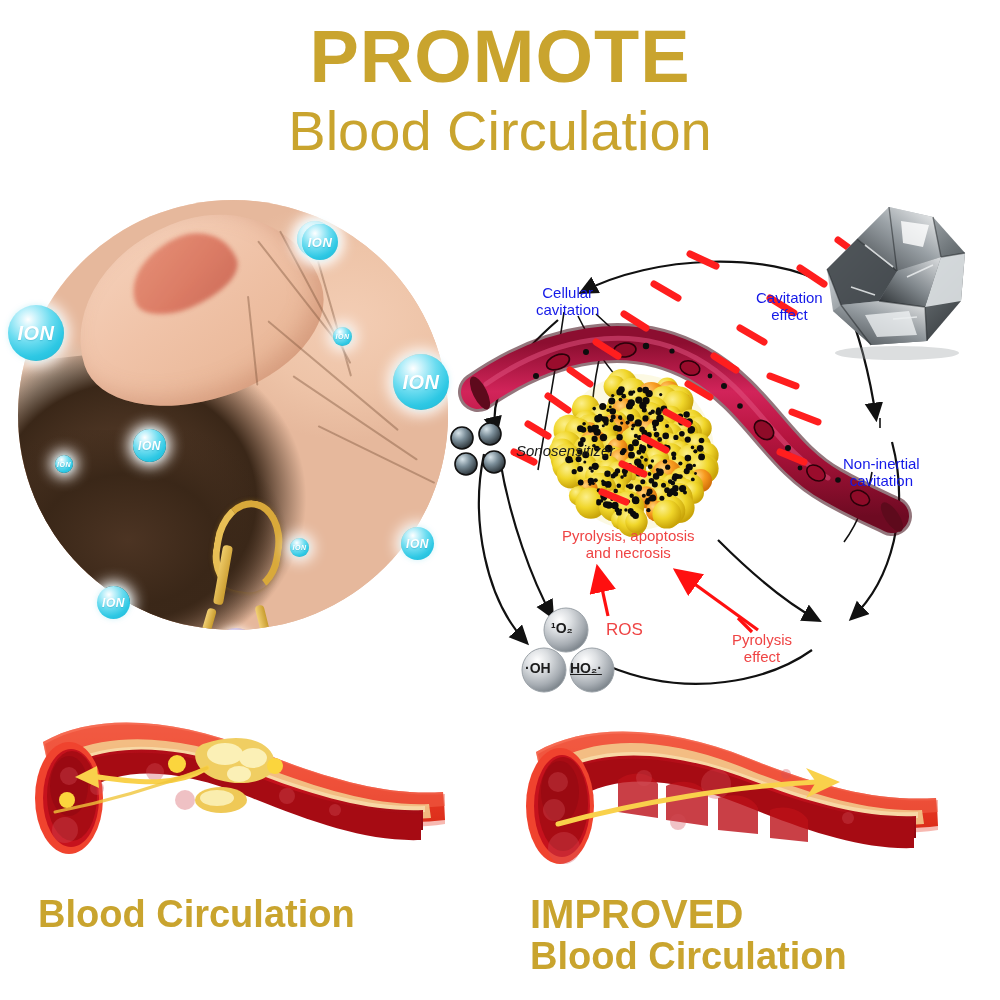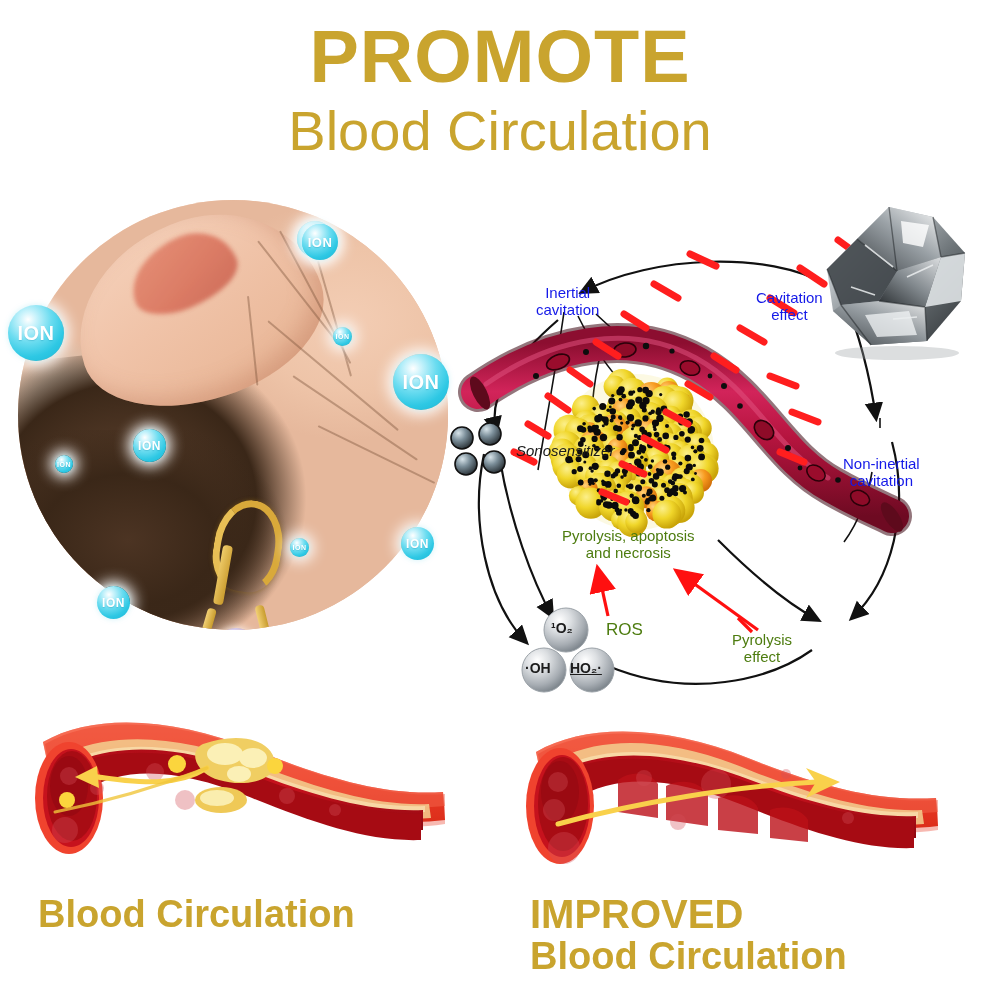--- a/index.html
+++ b/index.html
@@ -101,32 +101,32 @@
   }
 
   
   .ion{
     position:absolute;border-radius:50%;
     display:flex;align-items:center;justify-content:center;
     color:#ffffff;font-weight:bold;
     background:radial-gradient(circle at 36% 26%,#ffffff 0%,#c6f2fb 16%,#6bdcf0 42%,#2ec8e4 68%,#19b4d4 100%);
     box-shadow:0 0 14px 5px rgba(255,255,255,.95),0 0 5px rgba(40,190,220,.6);
     font-family:"Liberation Sans",sans-serif;
-    letter-spacing:.5px;text-shadow:0 1px 1px rgba(30,150,180,.35);
+    letter-spacing:.5px;text-shadow:0 1px 1px rgba(30,150,180,.35);font-style:italic;
   }
 
   
   .diagram{position:absolute;left:440px;top:180px;width:545px;height:520px;}
   .diagram svg{position:absolute;left:0;top:0;}
   .lbl{
     position:absolute;font-family:"Liberation Sans",sans-serif;
     text-align:center;line-height:1.12;white-space:nowrap;
   }
   .lbl-blue{color:#1419E8;font-size:15px;}
-  .lbl-red{color:#4d7c0f;font-size:15px;}
+  .lbl-red{color:#ef4444;font-size:15px;}
   .lbl-black{color:#1a1a1a;font-size:15px;}
 
   
   .stone{position:absolute;left:805px;top:195px;width:175px;height:165px;}
 
   
   .vessel-wrap{position:absolute;width:430px;height:185px;}
   .vessel-left{left:25px;top:700px;}
   .vessel-right{left:518px;top:700px;}
 
@@ -705,21 +705,21 @@
         <circle cx="104" cy="490" r="22" fill="url(#sphGrad)" stroke="#9aa1a7" stroke-width="1"></circle>
         <circle cx="152" cy="490" r="22" fill="url(#sphGrad)" stroke="#9aa1a7" stroke-width="1"></circle>
       </g>
 
       <path d="M168,436 L158,390" fill="none" stroke="#FF1010" stroke-width="3.2" marker-end="url(#ahr)"></path>
       <path d="M318,450 L238,392" fill="none" stroke="#FF1010" stroke-width="3.2" marker-end="url(#ahr)"></path>
       <path d="M312,452 L298,438" fill="none" stroke="#FF1010" stroke-width="3.2"></path>
     </svg>
 
     <div class="lbl lbl-blue" style="left:96px;top:105px;">
-      <span>Inertial</span><br>
+      <span>Cellular</span><br>
       <span>cavitation</span>
     </div>
 
     <div class="lbl lbl-blue" style="left:316px;top:110px;">
       <span>Cavitation</span><br>
       <span>effect</span>
     </div>
 
     <div class="lbl lbl-blue" style="left:403px;top:250px;margin-top:26px;">
       <span>Non-inertial</span><br>

